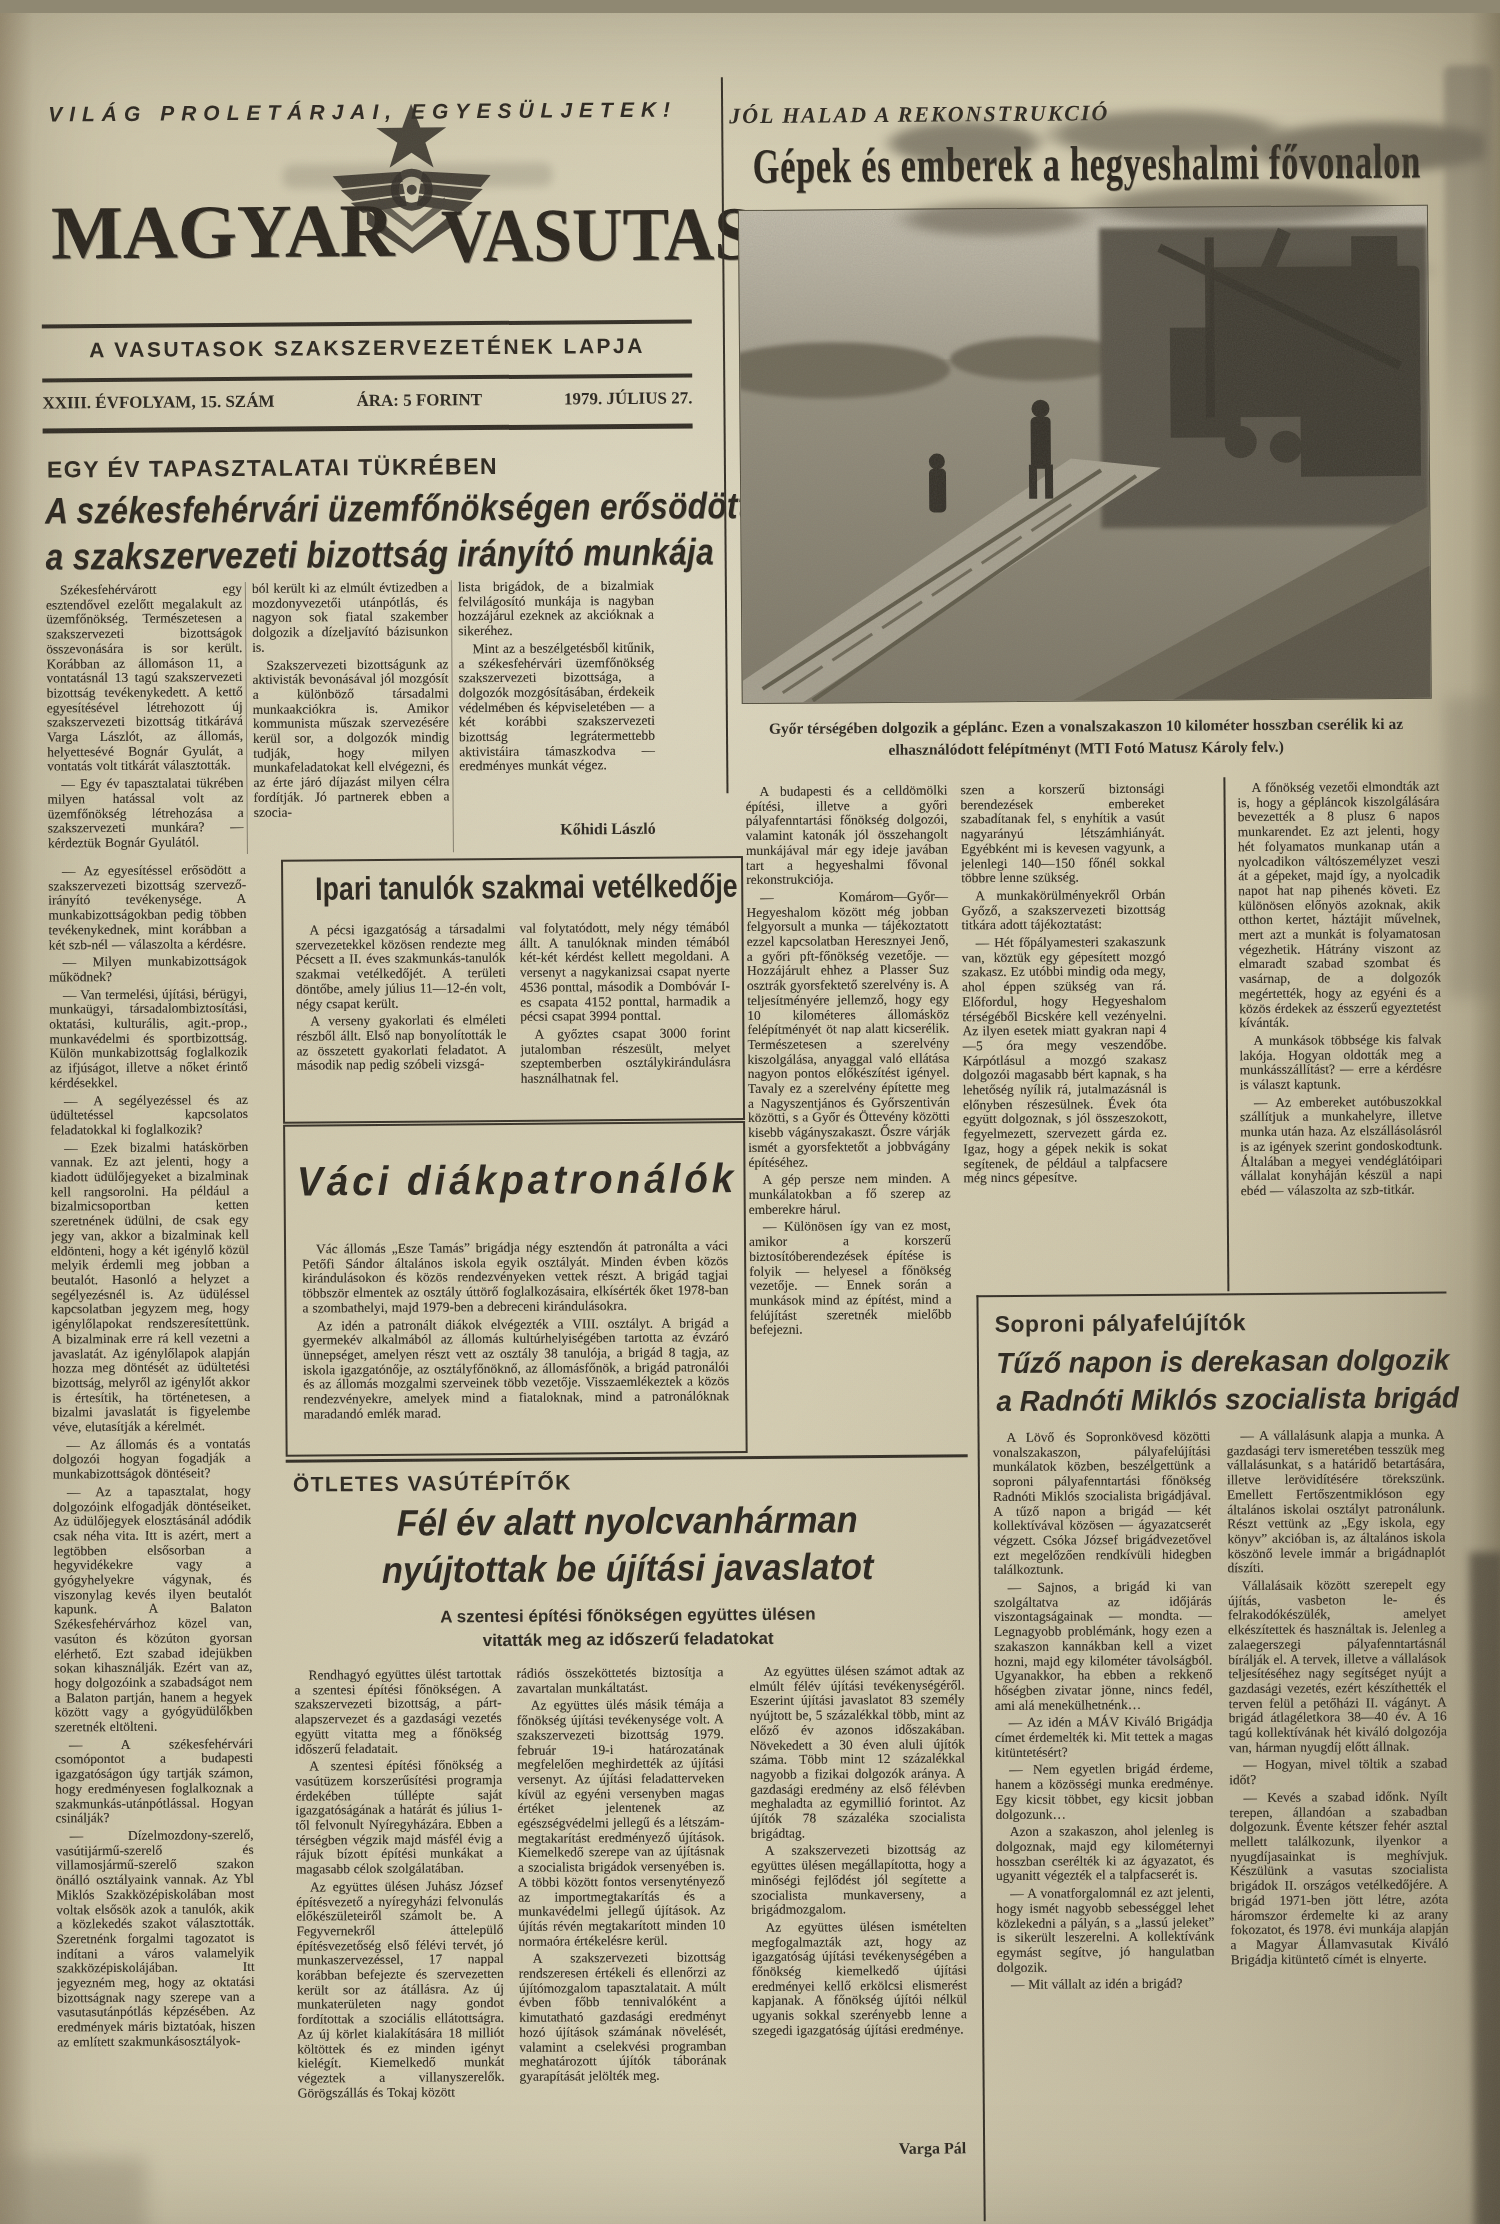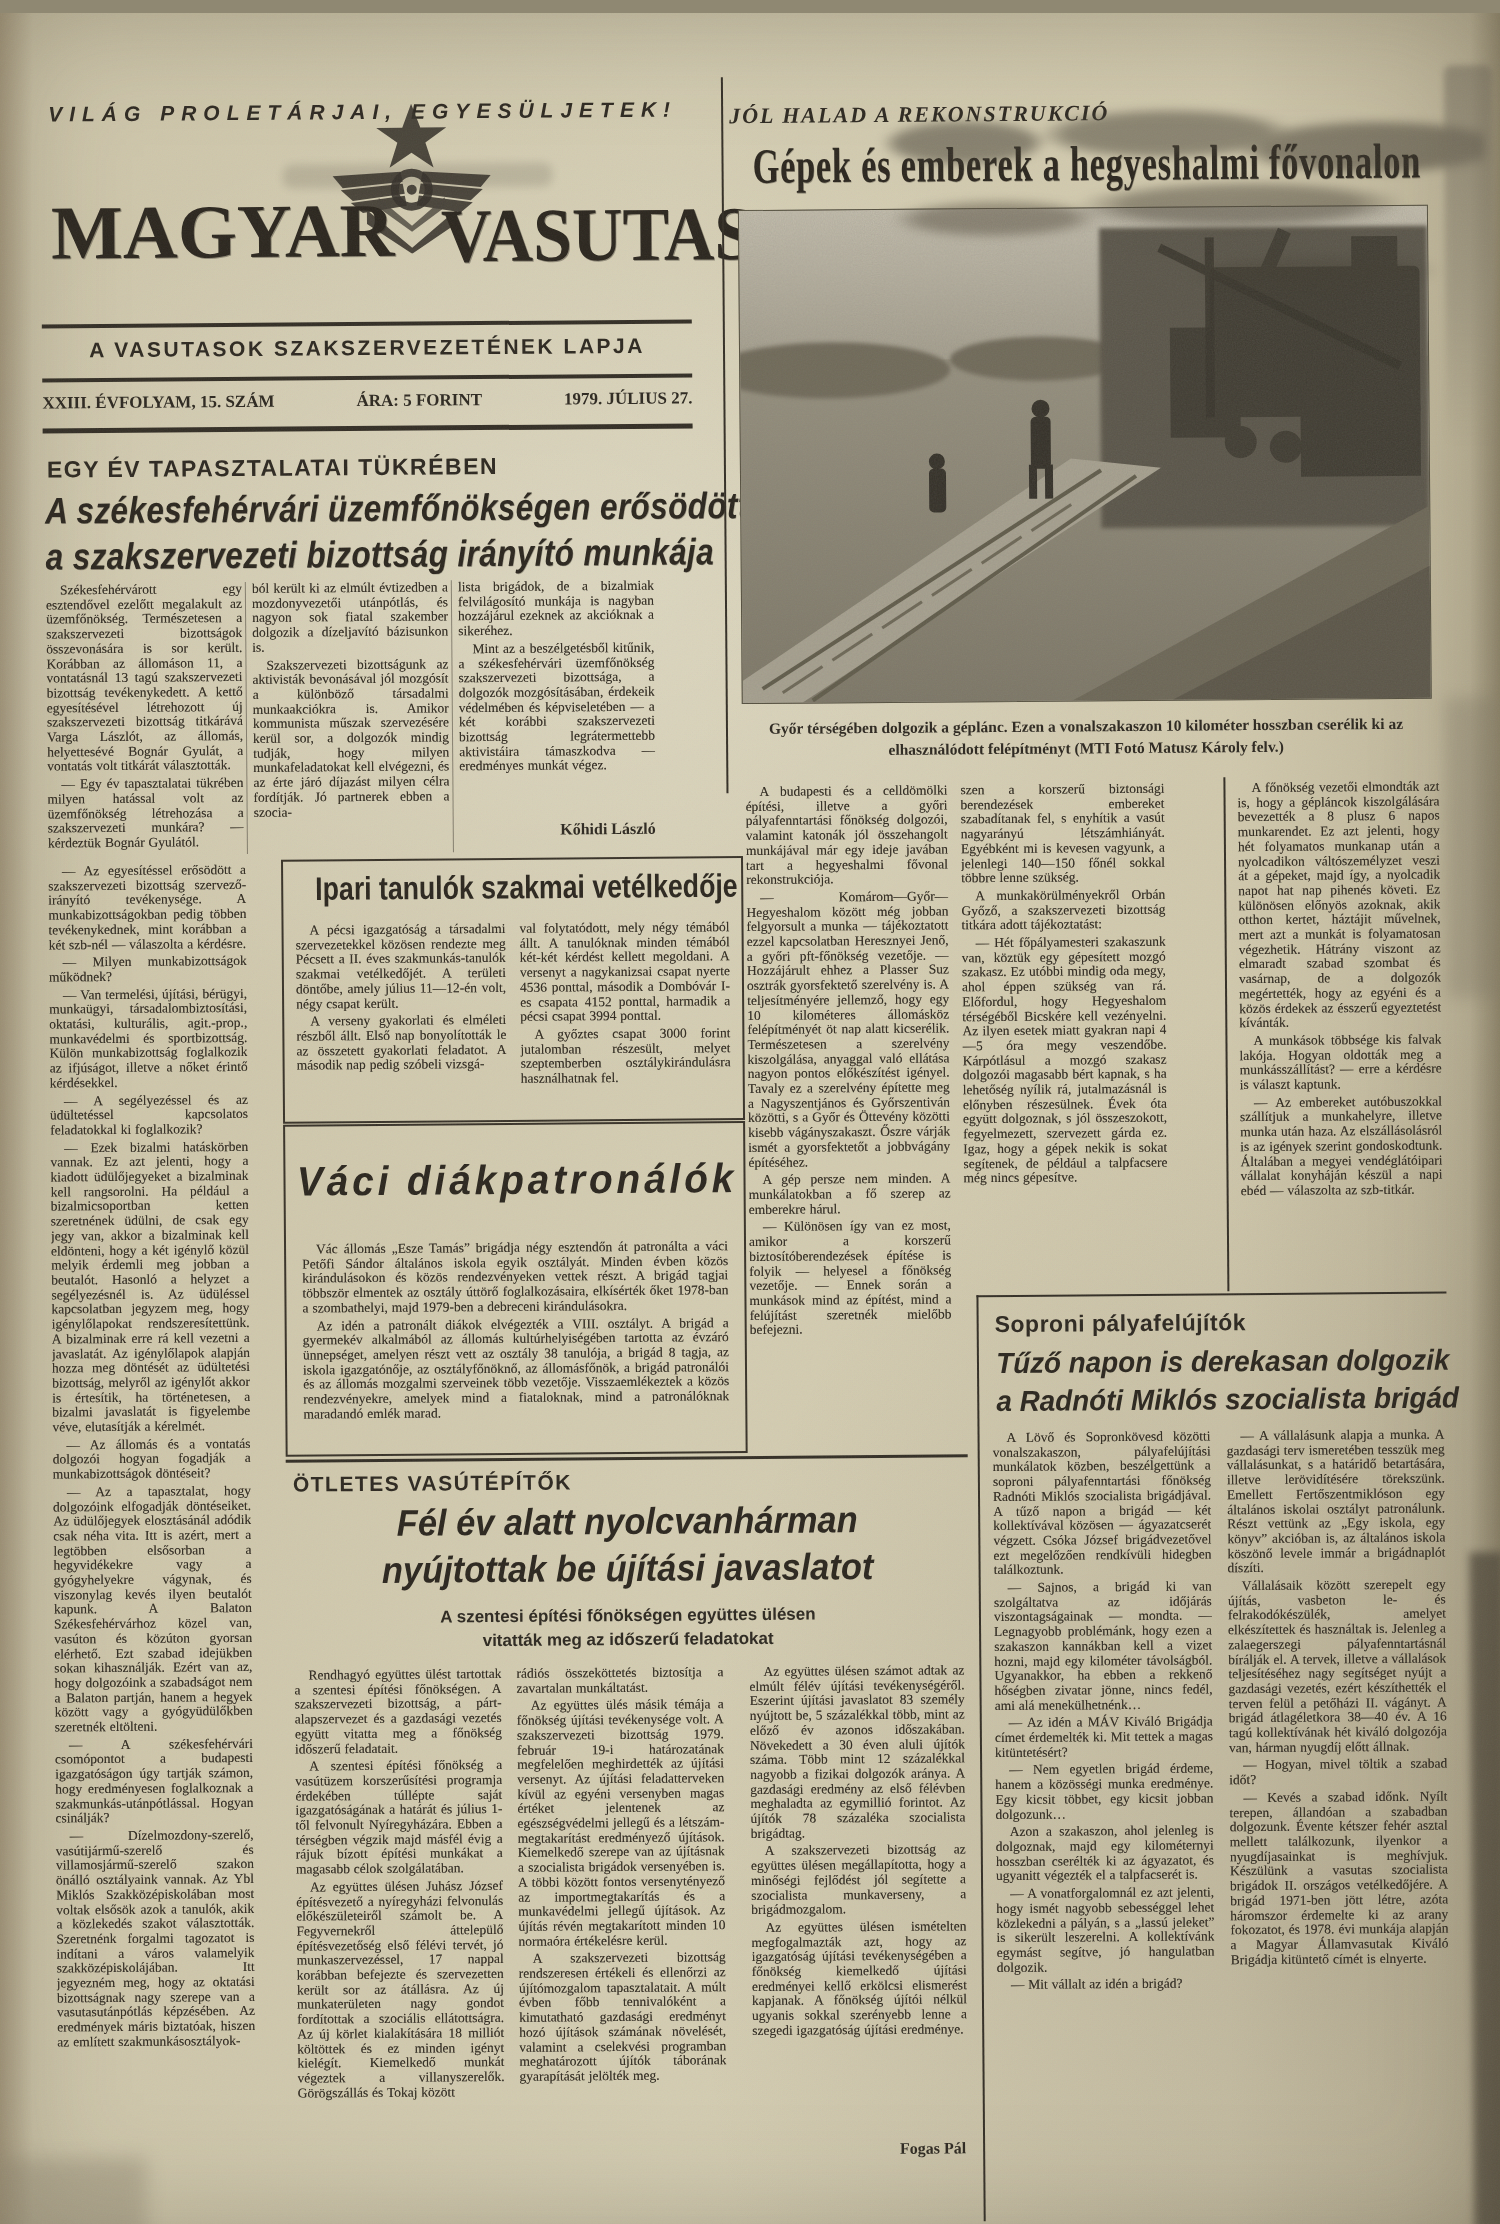--- a/index.html
+++ b/index.html
@@ -267,21 +267,21 @@
     <div class="col" style="left:512px; top:1652px; width:207px; height:494px;">
         <p class="para cont">rádiós összeköttetés biztosítja a zavartalan munkáltatást.</p>
         <p class="para">Az együttes ülés másik témája a főnökség újítási tevékenysége volt. A szakszervezeti bizottság 1979. február 19-i határozatának megfelelően meghirdették az újítási versenyt. Az újítási feladatterveken kívül az egyéni versenyben magas értéket jelentenek az egészségvédelmi jellegű és a létszám-megtakarítást eredményező újítások. Kiemelkedő szerepe van az újításnak a szocialista brigádok versenyében is. A többi között fontos versenytényező az importmegtakarítás és a munkavédelmi jellegű újítások. Az újítás révén megtakarított minden 10 normaóra értékelésre kerül.</p>
         <p class="para">A szakszervezeti bizottság rendszeresen értékeli és ellenőrzi az újítómozgalom tapasztalatait. A múlt évben főbb tennivalóként a kimutatható gazdasági eredményt hozó újítások számának növelését, valamint a cselekvési programban meghatározott újítók táborának gyarapítását jelölték meg.</p>
       </div>
     <div class="col" style="left:745px; top:1652px; width:215px; height:470px;">
         <p class="para">Az együttes ülésen számot adtak az elmúlt félév újítási tevékenységéről. Eszerint újítási javaslatot 83 személy nyújtott be, 5 százalékkal több, mint az előző év azonos időszakában. Növekedett a 30 éven aluli újítók száma. Több mint 12 százalékkal nagyobb a fizikai dolgozók aránya. A gazdasági eredmény az első félévben meghaladta az egymillió forintot. Az újítók 78 százaléka szocialista brigádtag.</p>
         <p class="para">A szakszervezeti bizottság az együttes ülésen megállapította, hogy a minőségi fejlődést jól segítette a szocialista munkaverseny, a brigádmozgalom.</p>
         <p class="para">Az együttes ülésen ismételten megfogalmazták azt, hogy az igazgatóság újítási tevékenységében a főnökség kiemelkedő újítási eredményei kellő erkölcsi elismerést kapjanak. A főnökség újítói nélkül ugyanis sokkal szerényebb lenne a szegedi igazgatóság újítási eredménye.</p>
       </div>
-    <div class="byline" style="left:840px; top:2128px; width:118px;">Fogas Pál</div>
+    <div class="byline" style="left:840px; top:2128px; width:118px;">Varga Pál</div>
 
     <div class="rule" style="left:975px; top:1284px; width:470px; height:2px;"></div>
     <div class="rule" style="left:975px; top:1284px; width:2px; height:926px;"></div>
     <div class="abs kick" style="left:993px; top:1300px; font-size:23px; letter-spacing:.5px;">Soproni pályafelújítók</div>
     <div class="h-center" style="left:985px; top:1336px; width:455px; font-size:29px; transform:scaleX(.96);">Tűző napon is derekasan dolgozik</div>
     <div class="h-center" style="left:985px; top:1374px; width:455px; font-size:29px; transform:scaleX(.96);">a Radnóti Miklós szocialista brigád</div>
 
     <div class="col" style="left:990px;  top:1420px; width:218px; height:784px;">
         <p class="para">A Lövő és Sopronkövesd közötti vonalszakaszon, pályafelújítási munkálatok közben, beszélgettünk a soproni pályafenntartási főnökség Radnóti Miklós szocialista brigádjával. A tűző napon a brigád — két kollektívával közösen — ágyazatcserét végzett. Csóka József brigádvezetővel ezt megelőzően rendkívüli hidegben találkoztunk.</p>
         <p class="para">— Sajnos, a brigád ki van szolgáltatva az időjárás viszontagságainak — mondta. — Legnagyobb problémánk, hogy ezen a szakaszon kannákban kell a vizet hozni, majd egy kilométer távolságból. Ugyanakkor, ha ebben a rekkenő hőségben zivatar jönne, nincs fedél, ami alá menekülhetnénk…</p>

